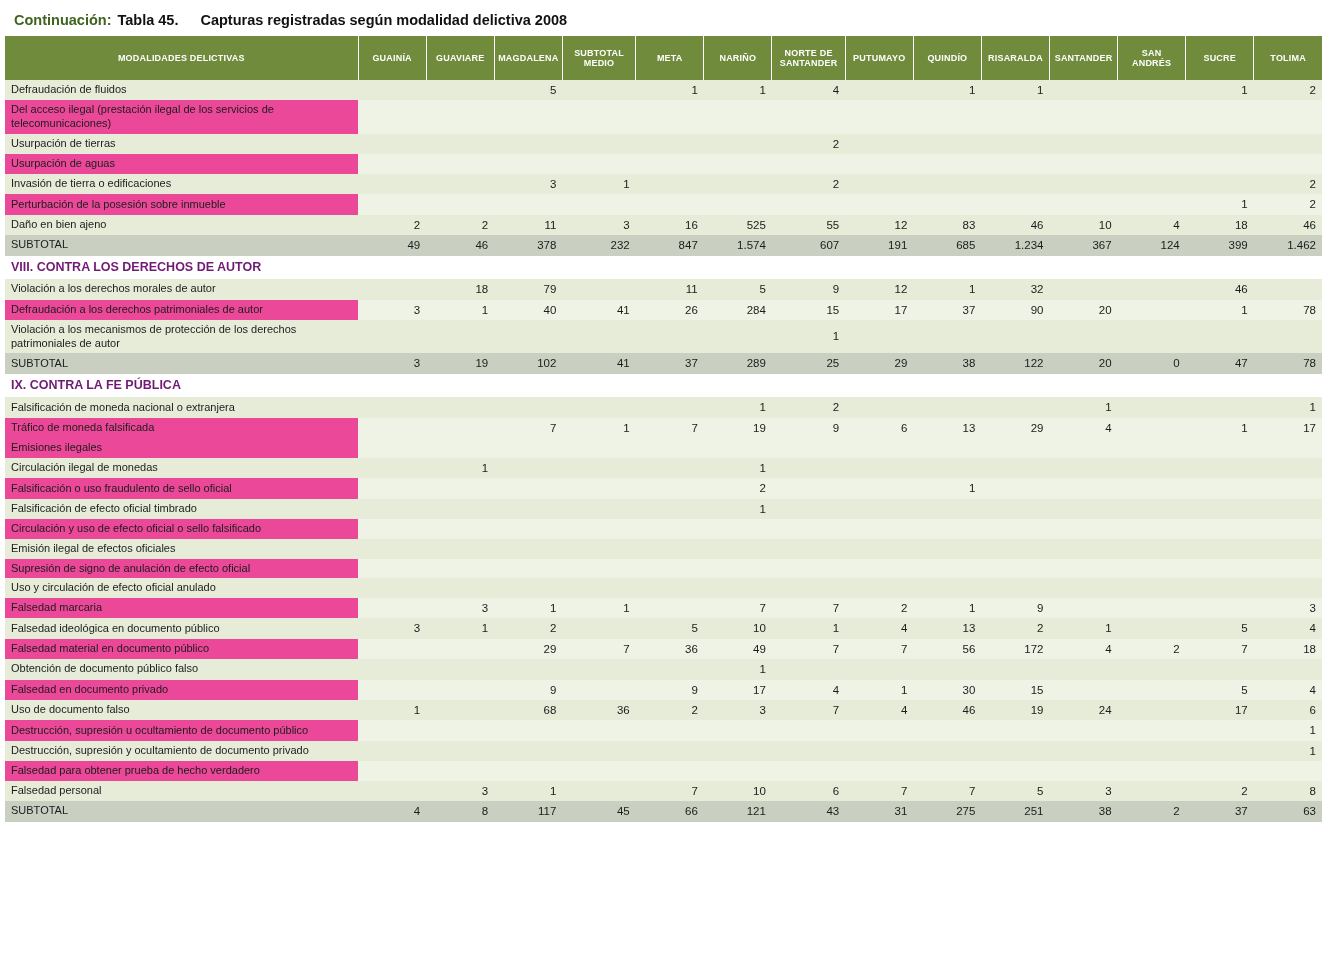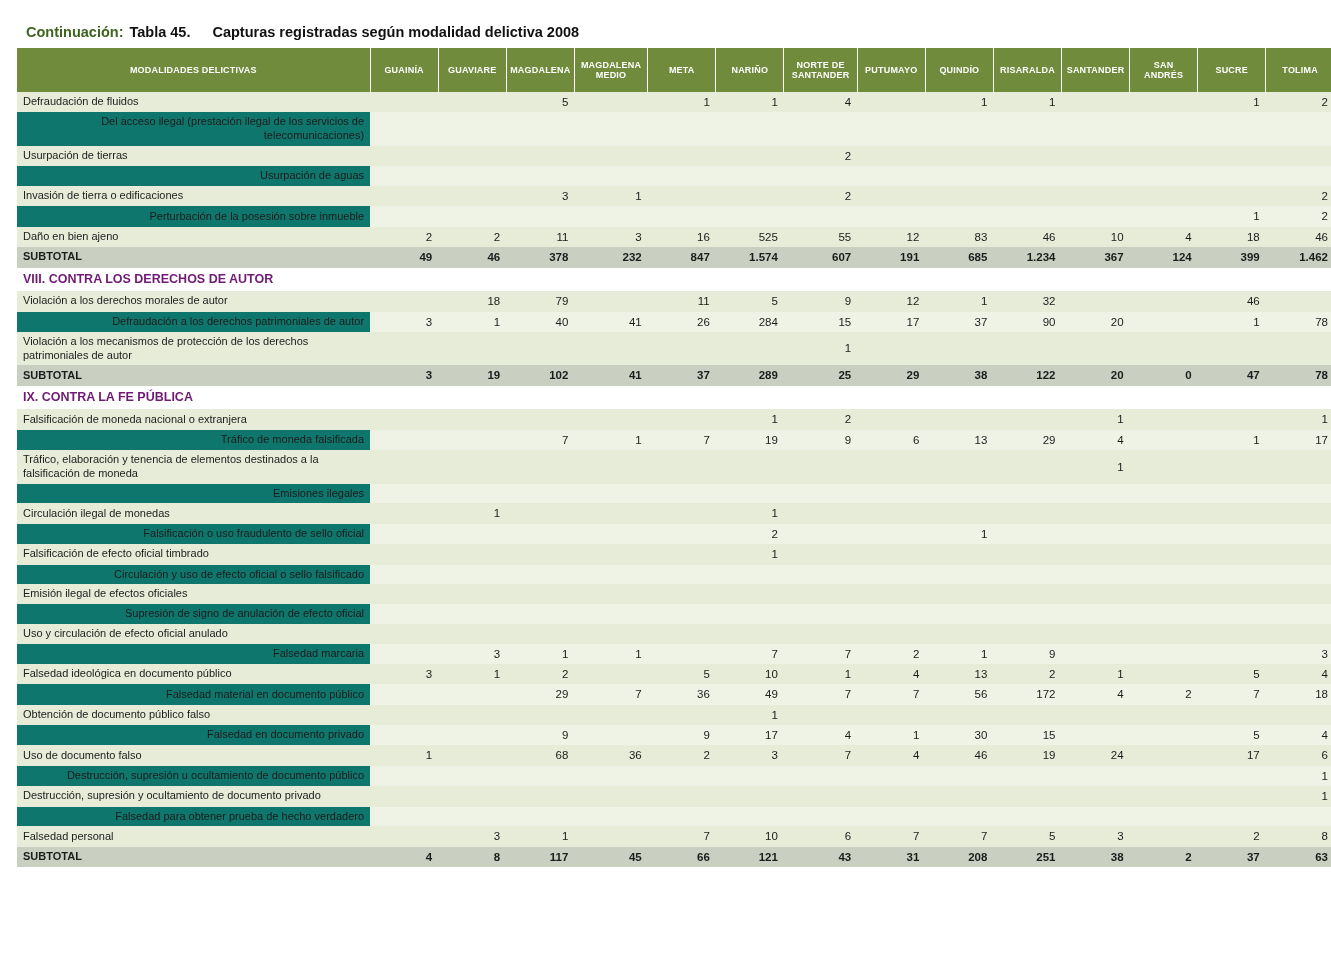--- a/index.html
+++ b/index.html
@@ -9,21 +9,21 @@
   }
   body {
     width: 1331px;
     height: 980px;
     font-family: "Liberation Sans", sans-serif;
     color: #1a1a1a;
     overflow: hidden;
   }
   .page {
     width: 1331px;
-    padding: 16px;
+    padding: 4px;
     box-sizing: border-box;
   }
   .title-bar {
     padding: 8px 0 8px 10px;
     font-size: 14.5px;
     font-weight: bold;
     color: #3f6420;
     white-space: nowrap;
   }
   .title-bar .cont {
@@ -73,28 +73,28 @@
   td.num {
     text-align: right;
     font-size: 11.5px;
     color: #1c1c1c;
   }
   
   tr.rA td { background: #e6ecd8; }
   tr.rB td { background: #eff3e6; }
   tr.rA td.num, tr.rB td.num { }
   tr.rA td.c0 { background: #e6ecd8; }
-  tr.rB td.c0 { background: #0f766e; text-align: right; }
+  tr.rB td.c0 { background: #ec4899; }
   
   tr.rA td.num { background: #e6ecd8; }
   tr.rB td.num { background: #eff3e6; }
 
   tr.subtotal td {
     background: #c9d0c1;
-    font-weight: bold;
+    font-weight: normal;
   }
   tr.section td {
     background: #ffffff;
     font-weight: bold;
     font-size: 12.5px;
     color: #701a75;
     padding-top: 4px;
     padding-bottom: 4px;
   }
   col.c-label { width: 337px; }
@@ -127,21 +127,21 @@
         <col class="c-n">
       <col class="c-n">
         <col class="c-n">
     </colgroup>
     <thead>
       <tr>
         <th class="first">MODALIDADES DELICTIVAS</th>
         <th>GUAINÍA</th>
         <th>GUAVIARE</th>
         <th>MAGDALENA</th>
-        <th>MAGDALENA MEDIO</th>
+        <th>SUBTOTAL MEDIO</th>
         <th>META</th>
         <th>NARIÑO</th>
         <th>NORTE DE SANTANDER</th>
         <th>PUTUMAYO</th>
         <th>QUINDÍO</th>
         <th>RISARALDA</th>
         <th>SANTANDER</th>
         <th>SAN ANDRÉS</th>
         <th>SUCRE</th>
         <th>TOLIMA</th>
@@ -385,37 +385,20 @@
           <td class="num">19</td>
           <td class="num">9</td>
           <td class="num">6</td>
           <td class="num">13</td>
           <td class="num">29</td>
           <td class="num">4</td>
           <td class="num"></td>
           <td class="num">1</td>
           <td class="num">17</td>
         </tr>
-        <tr class="rA">
-          <td class="lbl c0">Tráfico, elaboración y tenencia de elementos destinados a la falsificación de moneda</td>
-          <td class="num"></td>
-          <td class="num"></td>
-          <td class="num"></td>
-          <td class="num"></td>
-          <td class="num"></td>
-          <td class="num"></td>
-          <td class="num"></td>
-          <td class="num"></td>
-          <td class="num"></td>
-          <td class="num"></td>
-          <td class="num">1</td>
-          <td class="num"></td>
-          <td class="num"></td>
-          <td class="num"></td>
-        </tr>
         <tr class="rB">
           <td class="lbl c0">Emisiones ilegales</td>
           <td class="num"></td>
           <td class="num"></td>
           <td class="num"></td>
           <td class="num"></td>
           <td class="num"></td>
           <td class="num"></td>
           <td class="num"></td>
           <td class="num"></td>
@@ -718,21 +701,21 @@
         <tr class="subtotal">
           <td class="lbl c0">SUBTOTAL</td>
           <td class="num">4</td>
           <td class="num">8</td>
           <td class="num">117</td>
           <td class="num">45</td>
           <td class="num">66</td>
           <td class="num">121</td>
           <td class="num">43</td>
           <td class="num">31</td>
-          <td class="num">208</td>
+          <td class="num">275</td>
           <td class="num">251</td>
           <td class="num">38</td>
           <td class="num">2</td>
           <td class="num">37</td>
           <td class="num">63</td>
         </tr>
       </tbody>
   </table>
 
 </div>

